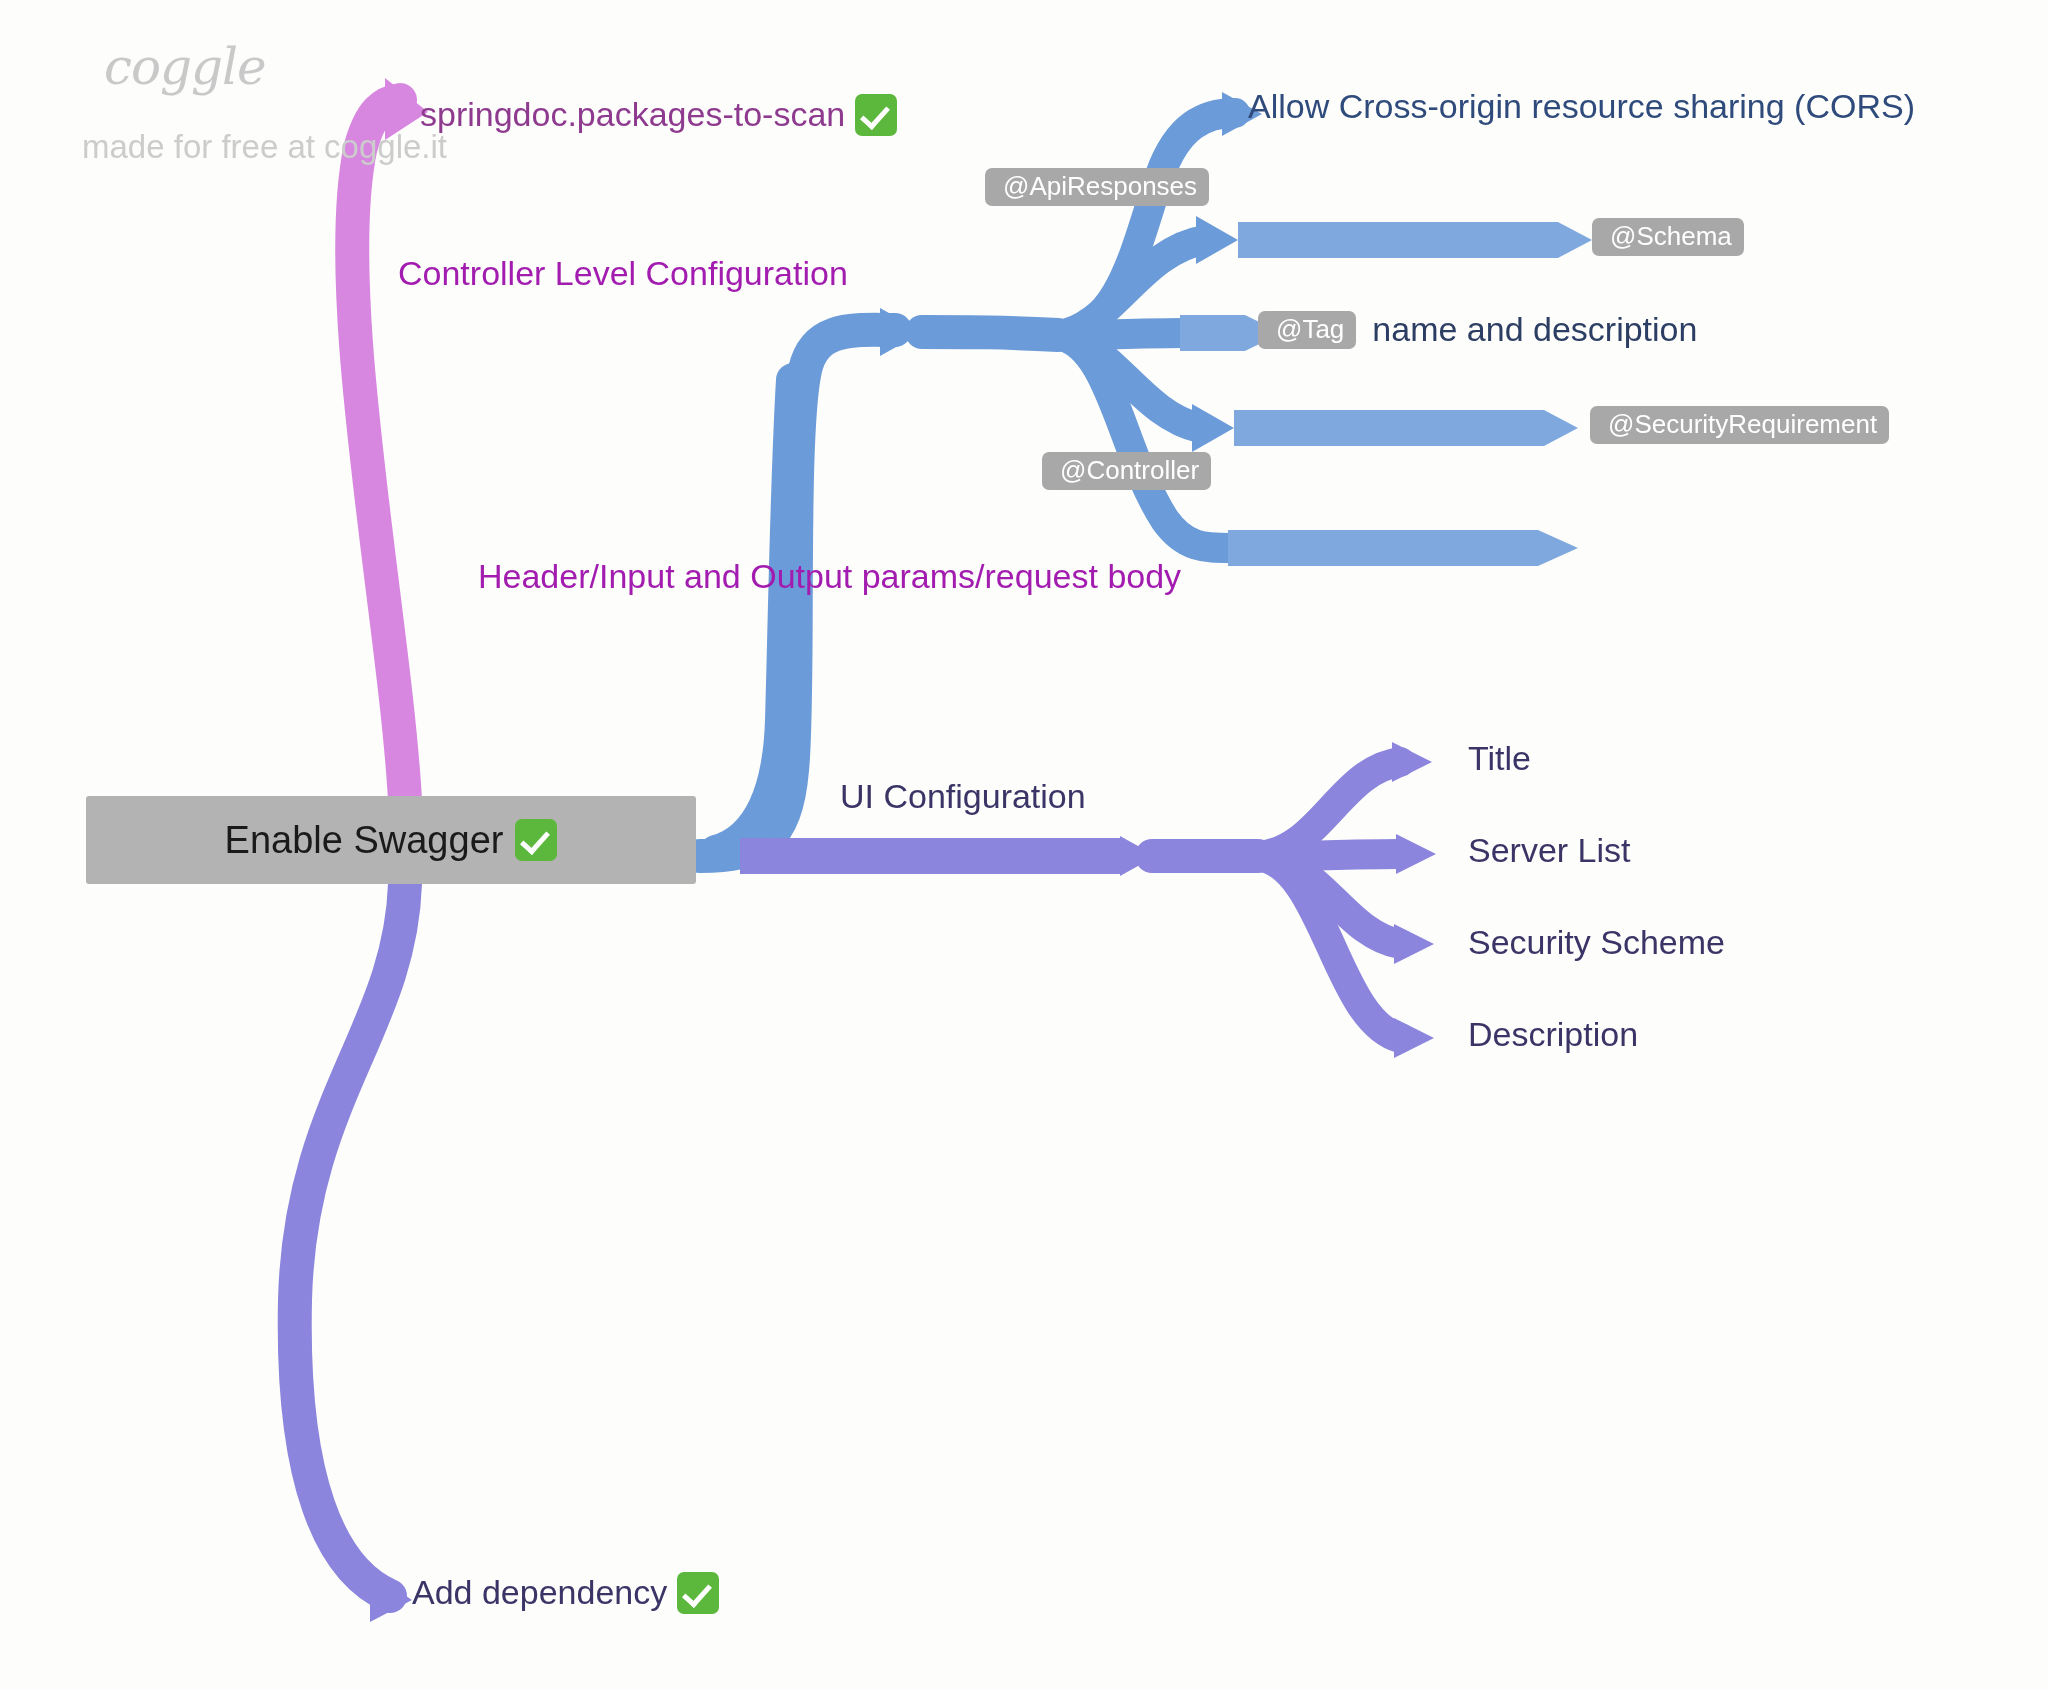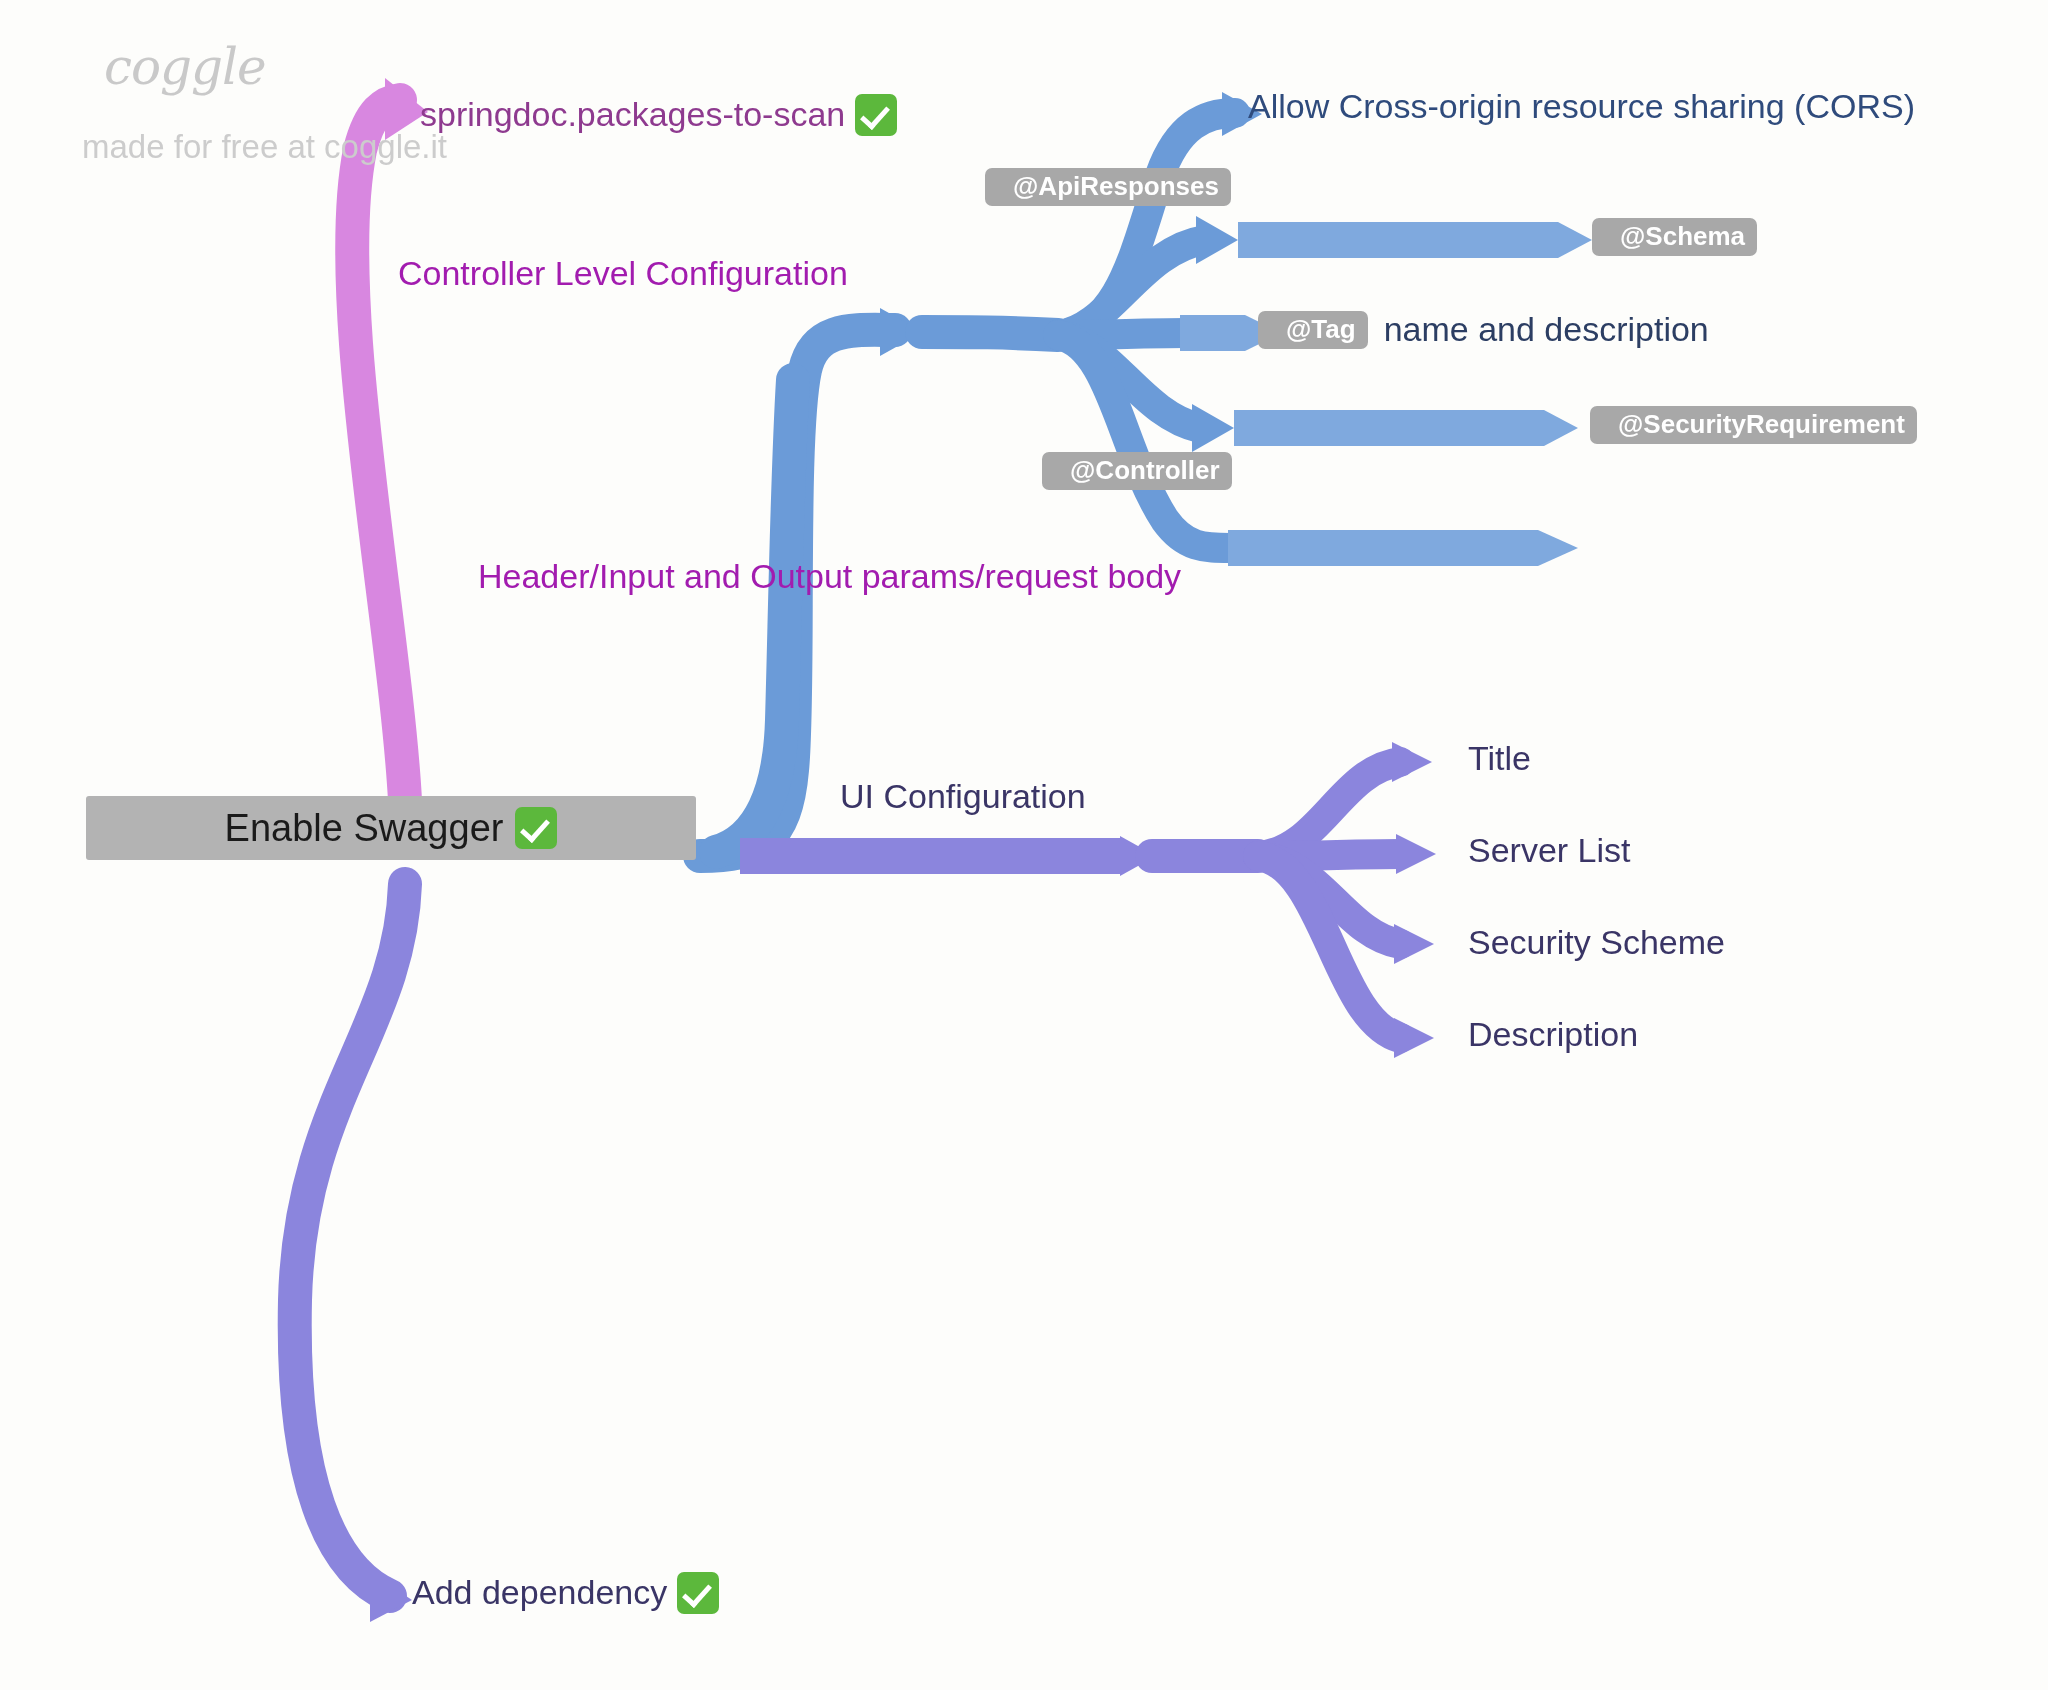--- a/index.html
+++ b/index.html
@@ -60,41 +60,41 @@
   .lvl-blue2 .txt  { color: #2f4b7c; }
   .lvl-purple .txt { color: #3a3566; }
   .lvl-pink .txt   { color: #8e3a8f; }
 
   
   .root-node {
     position: absolute;
     left: 86px;
     top: 796px;
     width: 610px;
-    height: 64px;
+    height: 88px;
     background: #b3b3b3;
     border-radius: 3px;
     display: flex;
     align-items: center;
     justify-content: center;
     gap: 12px;
   }
   .root-node .txt {
     font-size: 38px;
     color: #1a1a1a;
   }
 
   
   .chip {
     display: inline-block;
     background: #a8a8a8;
     color: #ffffff;
     font-size: 26px;
-    font-weight: bold;
-    padding: 5px 12px 7px 28px;
+    font-weight: normal;
+    padding: 5px 12px 7px 18px;
     border-radius: 7px;
     line-height: 1;
   }
   .chip-node {
     position: absolute;
     display: flex;
     align-items: center;
     gap: 16px;
     white-space: nowrap;
   }

